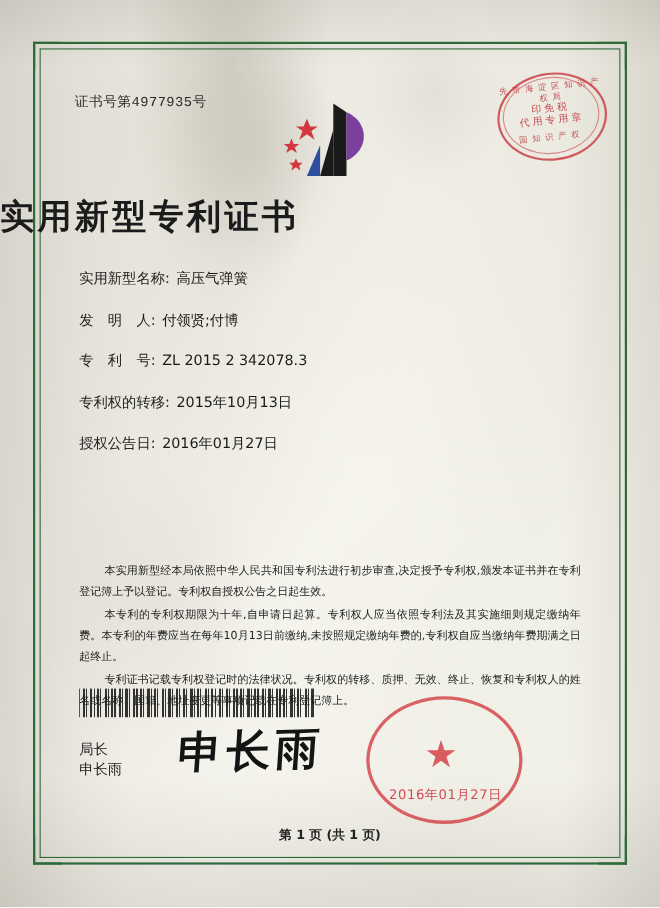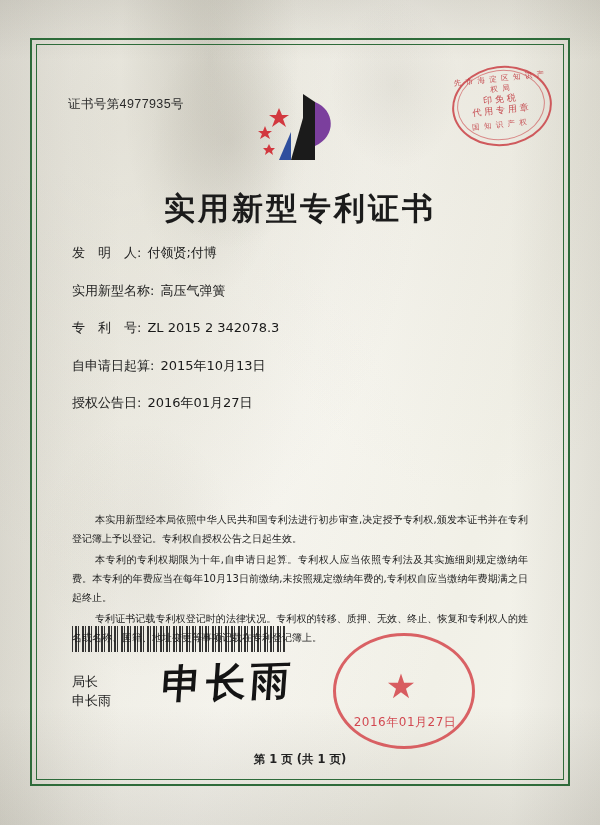--- a/index.html
+++ b/index.html
@@ -72,22 +72,22 @@
     box-sizing: border-box;
   }
   .corner.tl { left: 30px; top: 38px; border-right: none; border-bottom: none; }
   .corner.tr { left: 544px; top: 38px; border-left: none; border-bottom: none; }
   .corner.bl { left: 30px; top: 760px; border-right: none; border-top: none; }
   .corner.br { left: 544px; top: 760px; border-left: none; border-top: none; }
 
   
   .cert-no {
     position: absolute;
-    left: 68px; top: 96px;
-    font-family: Liberation Sans, sans-serif;
+    left: 68px; top: 84px;
+    font-family: Liberation Mono, monospace;
     font-size: 12.5px;
     color: #2b2b2b;
     letter-spacing: 0.4px;
   }
 
   
   .logo {
     position: absolute;
     left: 253px; top: 88px;
     width: 96px; height: 82px;
@@ -148,23 +148,23 @@
     font-size: 7.5px;
     color: #bf3239;
     opacity: 0.8;
     letter-spacing: 1px;
     transform: rotate(-6deg);
   }
 
   
   .title {
     position: absolute;
-    left: 0; top: 188px;
+    left: 0; top: 176px;
     width: 600px;
-    text-align: center;
+    text-align: left;
     font-family: "DejaVu Serif", serif;
     font-weight: bold;
     font-size: 31px;
     letter-spacing: 3px;
     color: #1b1b1b;
   }
 
   
   .fields {
     position: absolute;
@@ -347,33 +347,33 @@
       <div>印 免 税</div>
       <div>代 用 专 用 章</div>
     </div>
     <div class="txt-bot">国 知 识 产 权</div>
   </div>
 
   <div class="title">实用新型专利证书</div>
 
   <div class="fields">
     <div class="field-row">
+      <span class="field-label">实用新型名称:</span>
+      <span class="field-value">高压气弹簧</span>
+    </div>
+    <div class="field-row">
       <span class="field-label">发　明　人:</span>
       <span class="field-value">付领贤;付博</span>
-    </div>
-    <div class="field-row">
-      <span class="field-label">实用新型名称:</span>
-      <span class="field-value">高压气弹簧</span>
     </div>
     <div class="field-row">
       <span class="field-label">专　利　号:</span>
       <span class="field-value">ZL 2015 2 342078.3</span>
     </div>
     <div class="field-row">
-      <span class="field-label">自申请日起算:</span>
+      <span class="field-label">专利权的转移:</span>
       <span class="field-value">2015年10月13日</span>
     </div>
     <div class="field-row">
       <span class="field-label">授权公告日:</span>
       <span class="field-value">2016年01月27日</span>
     </div>
   </div>
 
   <div class="body-text">
     <p>本实用新型经本局依照中华人民共和国专利法进行初步审查,决定授予专利权,颁发本证书并在专利登记簿上予以登记。专利权自授权公告之日起生效。</p>

